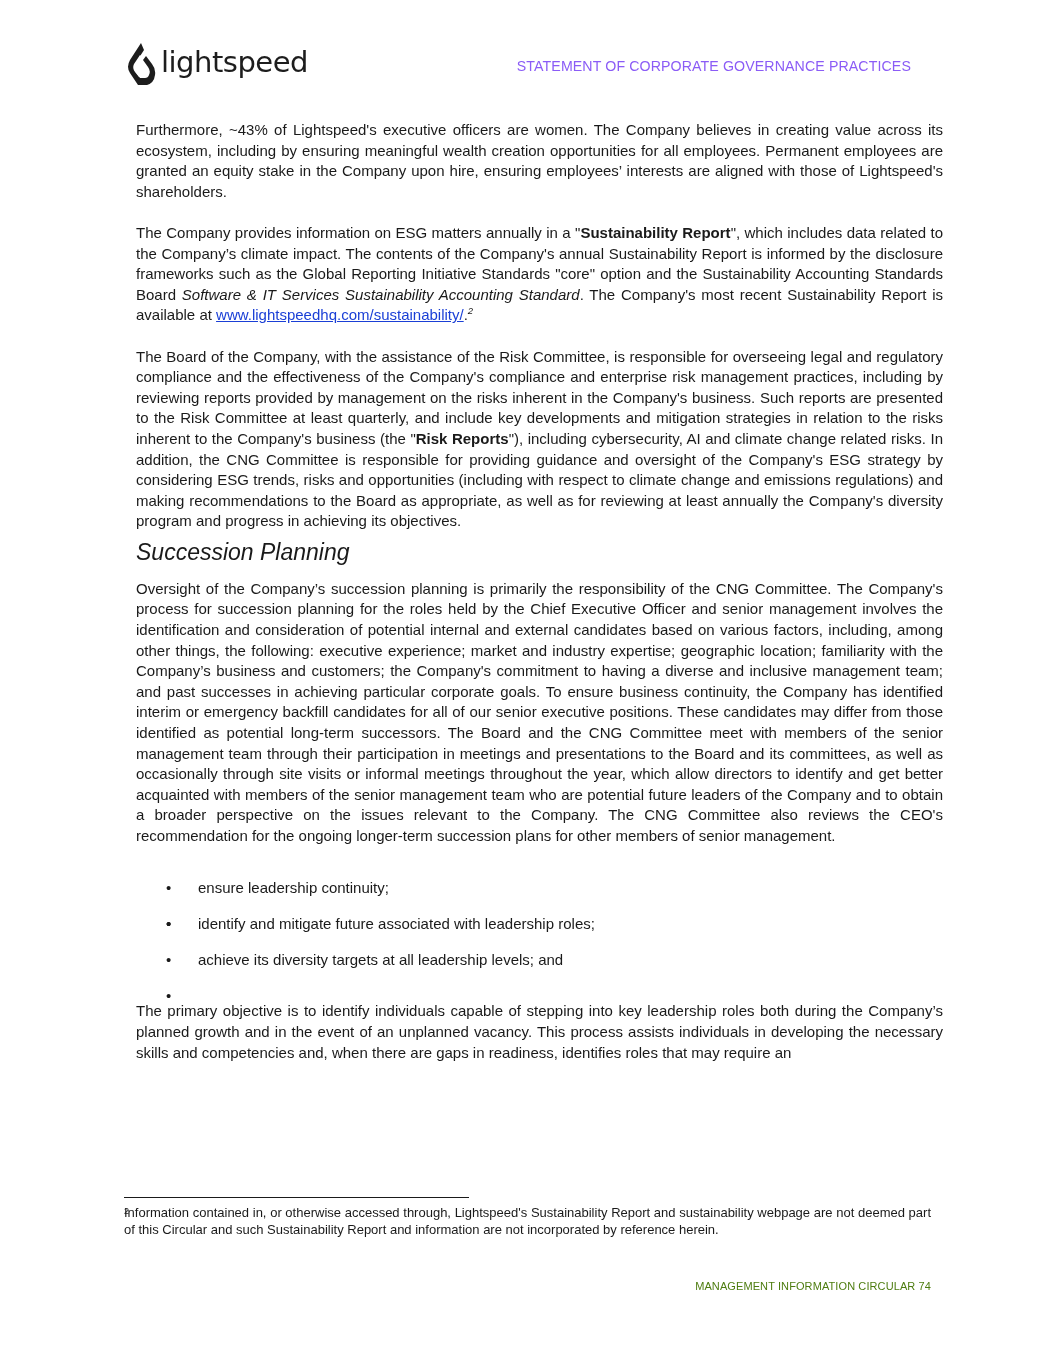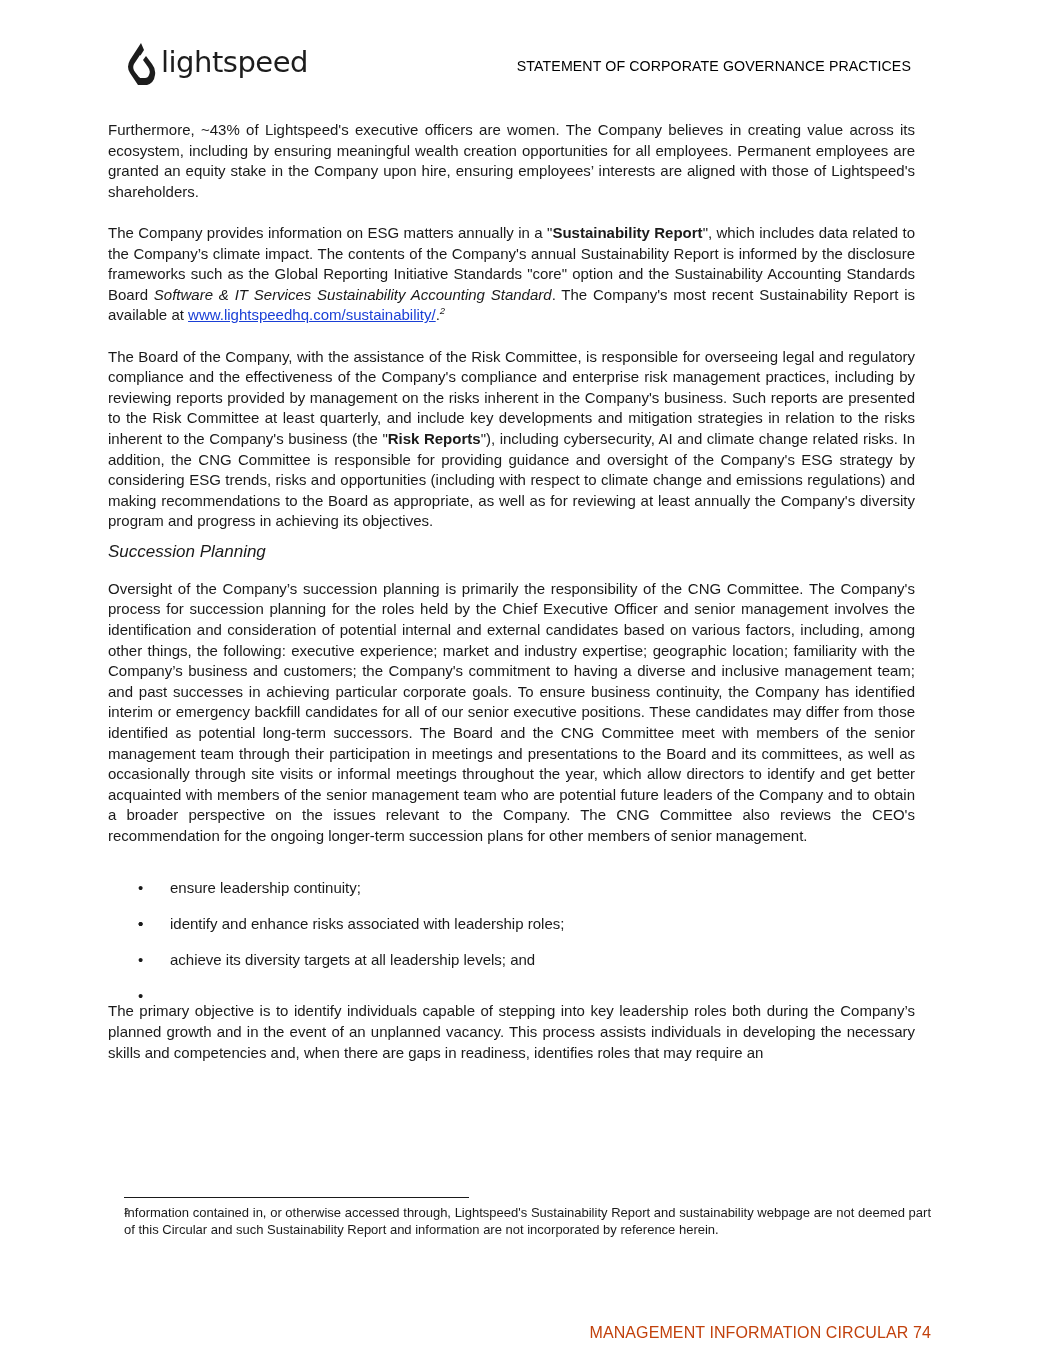--- a/index.html
+++ b/index.html
@@ -3,39 +3,39 @@
 <meta charset="utf-8">
 <style>
   html, body { margin: 0; padding: 0; background: #ffffff; }
   body { width: 1055px; height: 1365px; position: relative; overflow: hidden; color: #1a1a1a; }
   .page { position: absolute; left: 0; top: 0; width: 1055px; height: 1365px; }
 
   .logo { position: absolute; left: 127px; top: 42px; display: flex; align-items: center; }
   .logo svg { width: 30px; height: 44px; display: block; }
   .logo-text { font-family: "DejaVu Sans", sans-serif; font-size: 29px; font-weight: 500; letter-spacing: -0.5px; color: #1d1d1d; margin-left: 4px; line-height: 1; position: relative; top: -2px; }
 
-  .header-title { position: absolute; right: 144px; top: 58px; font-family: "Liberation Sans", sans-serif; font-size: 14.2px; color: #000000; letter-spacing: 0.1px; }
+  .header-title { position: absolute; right: 144px; top: 58px; font-family: "Liberation Sans", sans-serif; font-size: 14.2px; color: #8b5cf6; letter-spacing: 0.1px; }
 
-  .body { position: absolute; left: 108px; top: 120px; width: 807px; font-family: "Liberation Sans", sans-serif; font-size: 15px; line-height: 20.6px; }
+  .body { position: absolute; left: 136px; top: 120px; width: 807px; font-family: "Liberation Sans", sans-serif; font-size: 15px; line-height: 20.6px; }
   .para { text-align: justify; margin: 0; }
   .gap { height: 20.6px; }
-  .heading { font-family: "Liberation Sans", sans-serif; font-style: italic; font-size: 17px; font-weight: normal; margin: 7px 0 0 0; line-height: 26px; }
+  .heading { font-family: "Liberation Sans", sans-serif; font-style: italic; font-size: 23px; font-weight: normal; margin: 7px 0 0 0; line-height: 26px; }
   a.link { color: #1a3fd6; text-decoration: underline; }
   sup { font-size: 9.5px; vertical-align: super; line-height: 0; font-style: italic; }
 
   ul.bullets { list-style: none; margin: 0; padding: 0; }
   ul.bullets li { position: relative; padding-left: 62px; margin-top: 15.5px; line-height: 20.6px; }
   ul.bullets li .bullet { position: absolute; left: 30px; top: 0; }
 
   .fn-rule { position: absolute; left: 124px; top: 1197px; width: 345px; height: 0; border-top: 1.6px solid #1a1a1a; }
   .footnote { position: absolute; left: 124px; top: 1205px; width: 807px; font-family: "Liberation Sans", sans-serif; font-size: 13px; line-height: 16.5px; }
   .footnote .fn-num { position: absolute; left: 0; top: -2px; font-size: 9px; }
   .footnote .fn-text { text-align: justify; }
 
-  .footer { position: absolute; right: 124px; top: 1324px; font-family: "Liberation Sans", sans-serif; font-size: 16px; color: #c2410c; letter-spacing: 0.1px; }
+  .footer { position: absolute; right: 124px; top: 1280px; font-family: "Liberation Sans", sans-serif; font-size: 11px; color: #4d7c0f; letter-spacing: 0.1px; }
 </style>
 </head>
 <body>
 
 <div class="page">
 
   <div class="logo">
     <svg viewBox="0 0 30 44">
       <path d="M14 1 L3 18 Q-1 25 3 31 L11 43 L20 43 Q27 41 28 33 Q29 27 25 22 L19 14 L16 18 L21 25 Q24 29 22 33 Q21 36 18 36 L13 36 L8 29 Q6 25 8 22 L17 8 Z" fill="#1d1d1d"></path>
       <path d="M13 13 L7 22 Q5 26 8 30 L12 35 L15 35 L11 29 Q9 26 11 23 L16 16 Z" fill="#ffffff"></path>
@@ -57,21 +57,21 @@
     <h2 class="heading">Succession Planning</h2>
     <div style="height:14px"></div>
 
     <p class="para">Oversight of the Company’s succession planning is primarily the responsibility of the CNG Committee. The Company's process for succession planning for the roles held by the Chief Executive Officer and senior management involves the identification and consideration of potential internal and external candidates based on various factors, including, among other things, the following: executive experience; market and industry expertise; geographic location; familiarity with the Company’s business and customers; the Company's commitment to having a diverse and inclusive management team; and past successes in achieving particular corporate goals. To ensure business continuity, the Company has identified interim or emergency backfill candidates for all of our senior executive positions. These candidates may differ from those identified as potential long-term successors. The Board and the CNG Committee meet with members of the senior management team through their participation in meetings and presentations to the Board and its committees, as well as occasionally through site visits or informal meetings throughout the year, which allow directors to identify and get better acquainted with members of the senior management team who are potential future leaders of the Company and to obtain a broader perspective on the issues relevant to the Company. The CNG Committee also reviews the CEO's recommendation for the ongoing longer-term succession plans for other members of senior management.</p>
     <div style="height:15.5px"></div>
 
 
     <ul class="bullets">
       <li><span class="bullet">•</span><span>ensure leadership continuity;</span></li>
       <li><span class="bullet">•</span></li>
-      <li><span class="bullet">•</span><span>identify and enhance risks associated with leadership roles;</span></li>
+      <li><span class="bullet">•</span><span>identify and mitigate future associated with leadership roles;</span></li>
       <li><span class="bullet">•</span><span>achieve its diversity targets at all leadership levels; and</span></li>
       <li><span class="bullet">•</span></li>
     </ul>
     <div style="height:15.5px"></div>
 
     <p class="para">The primary objective is to identify individuals capable of stepping into key leadership roles both during the Company’s planned growth and in the event of an unplanned vacancy. This process assists individuals in developing the necessary skills and competencies and, when there are gaps in readiness, identifies roles that may require an</p>
   </div>
 
   <div class="fn-rule"></div>
   <div class="footnote">

